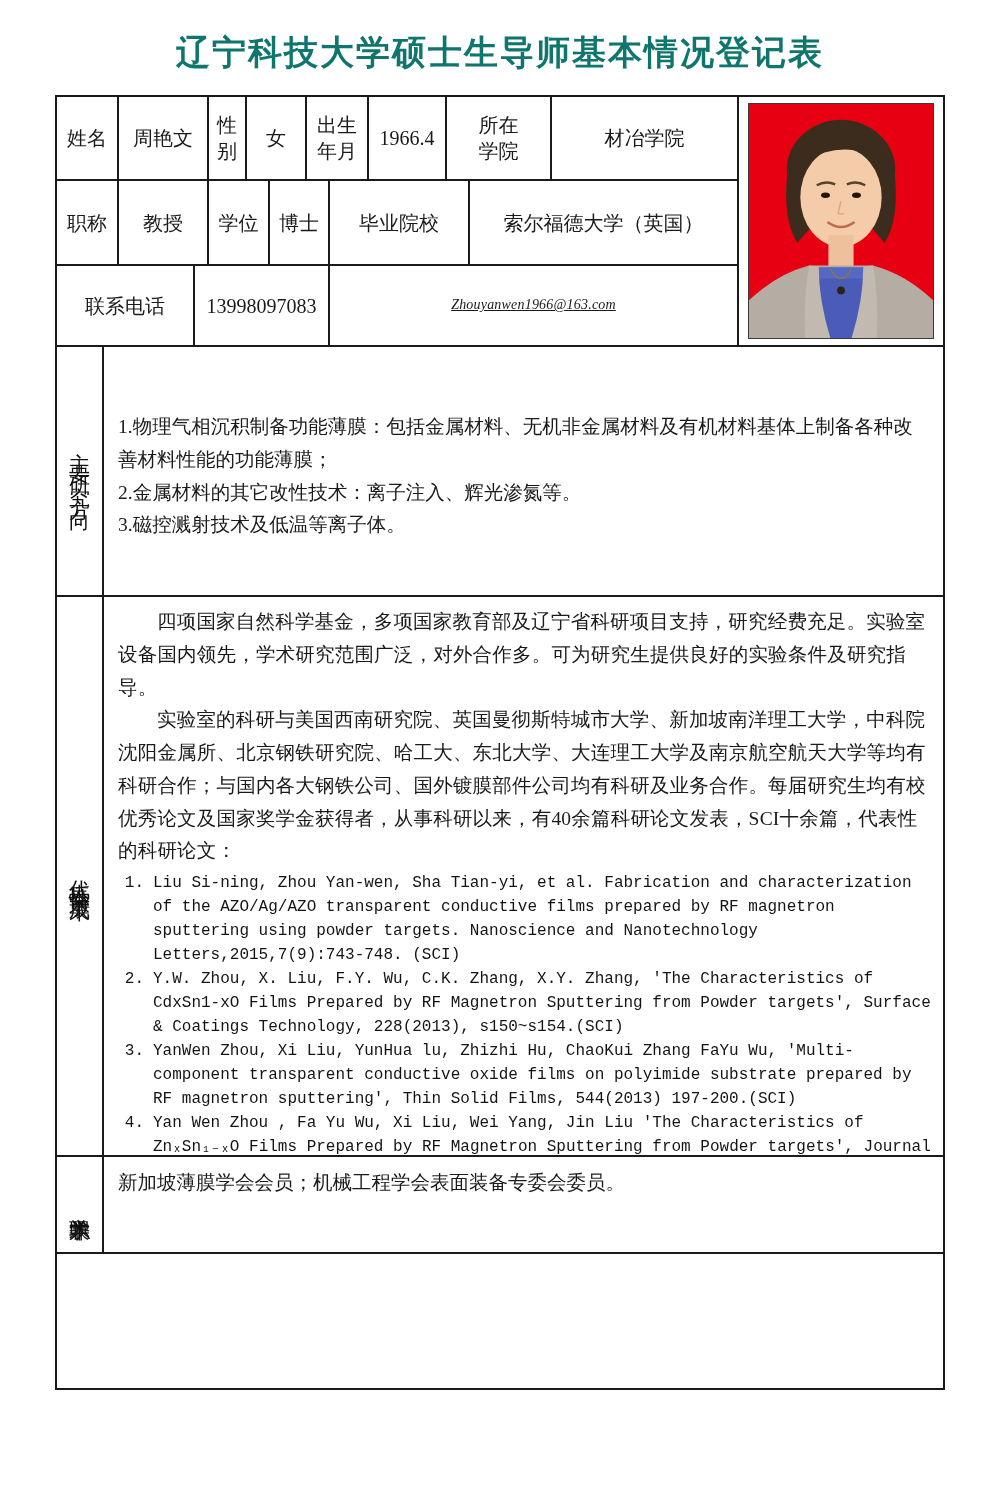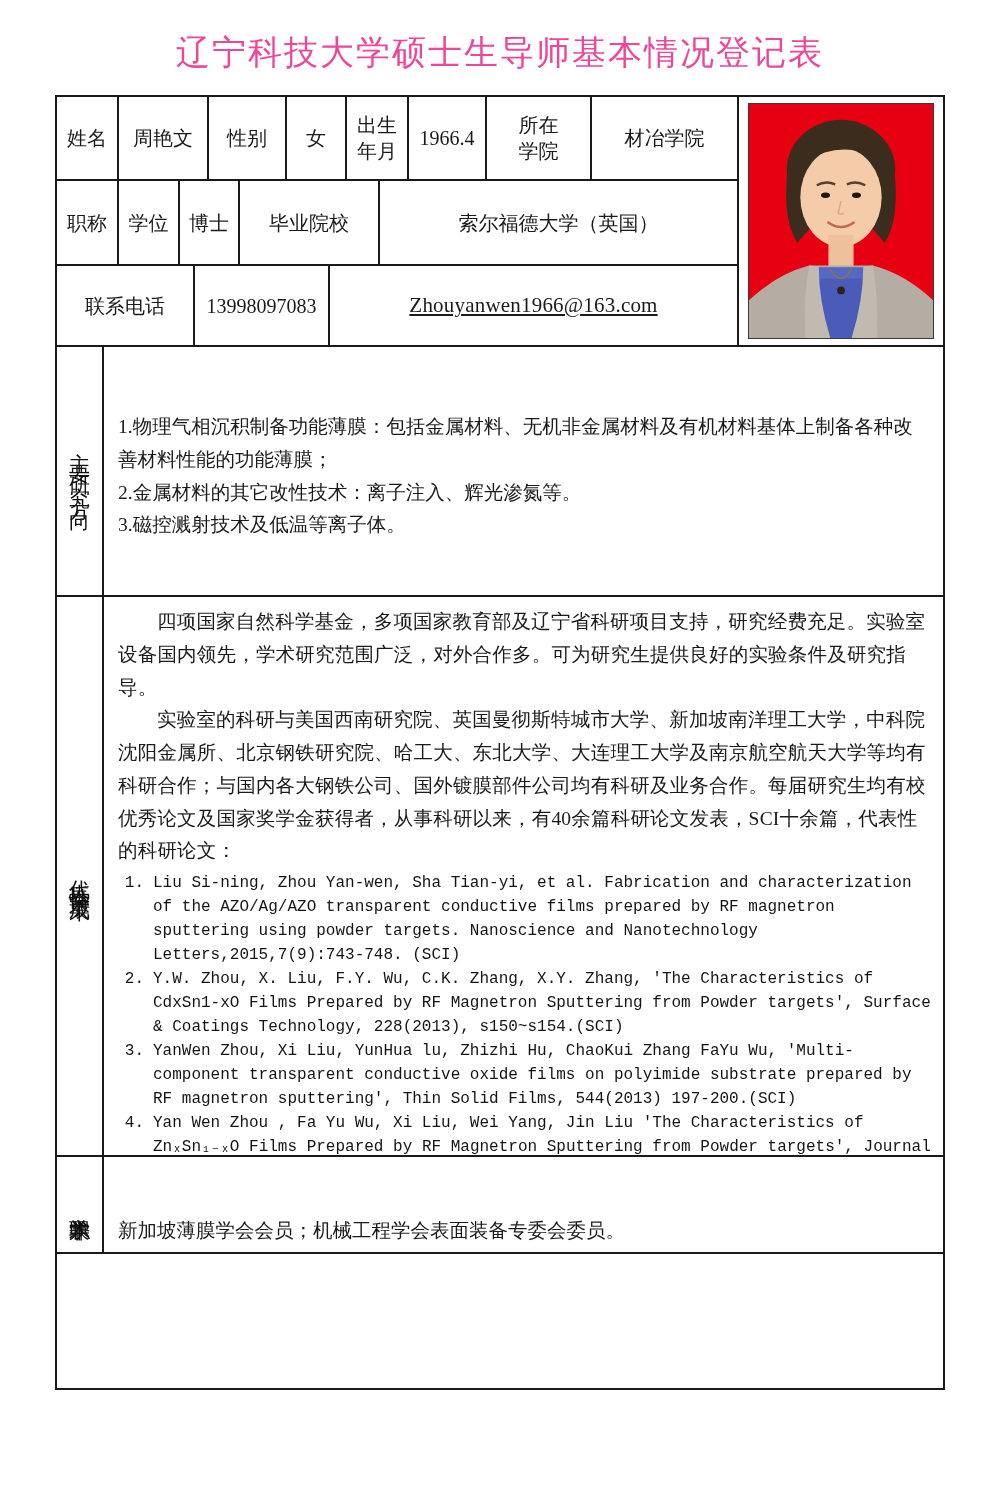--- a/index.html
+++ b/index.html
@@ -12,23 +12,23 @@
     color: #1a1a1a;
     font-family: "Liberation Serif", "DejaVu Serif", serif;
   }
   .doc-title {
     position: absolute;
     top: 30px;
     left: 0;
     width: 100%;
     text-align: center;
     font-size: 34px;
-    font-weight: normal;
+    font-weight: bold;
     letter-spacing: 2px;
-    color: #ec4899;
+    color: #0f766e;
   }
   .form-table {
     position: absolute;
     left: 55px;
     top: 95px;
     width: 890px;
     height: 1295px;
     border: 2px solid #1a1a1a;
     display: flex;
     flex-direction: column;
@@ -40,21 +40,21 @@
   .row-a { height: 84px; border-bottom: 2px solid #1a1a1a; }
   .row-b { height: 85px; border-bottom: 2px solid #1a1a1a; }
   .row-c { height: 79px; }
   .cell {
     display: flex; align-items: center; justify-content: center;
     text-align: center; font-size: 20px; line-height: 1.3;
     border-right: 2px solid #1a1a1a; overflow: hidden;
   }
   .cell.last { border-right: none; flex: 1; }
   .wrap2 { display: block; width: 2.15em; margin: 17px auto; }
-  .email-text { text-decoration: underline; font-size: 21px; letter-spacing: 0.2px; }
+  .email-text { text-decoration: underline; font-size: 14px; letter-spacing: 0.2px; font-style: italic; }
   
   .photo-cell { flex: 1; border-left: 0; padding: 6px 9px; background: #fff; }
   .photo-frame { width: 100%; height: 100%; border: 1px solid #3a3a3a; background: #e60012; }
   .photo-frame svg { display: block; width: 100%; height: 100%; }
   
   .section { display: flex; }
   .sec-research { height: 250px; border-bottom: 2px solid #1a1a1a; }
   .sec-achieve { height: 560px; border-bottom: 2px solid #1a1a1a; }
   .sec-member { height: 97px; border-bottom: 2px solid #1a1a1a; }
   .sec-honor { flex: 1; }
@@ -80,51 +80,52 @@
     text-indent: 2em; font-size: 19.5px; line-height: 1.68; letter-spacing: 0.2px;
   }
   .paper-list { margin-top: 3px; }
   .paper-item {
     display: flex;
     font-family: "Liberation Mono", "DejaVu Sans Mono", monospace;
     font-size: 16px; line-height: 1.5; color: #141414;
   }
   .paper-num { flex: none; width: 26px; text-align: right; margin-right: 9px; }
   .paper-text { flex: 1; }
-  .plain-content { padding: 10px 16px 12px 14px; font-size: 19.5px; line-height: 1.6; margin-top: 48px; }
+  .plain-content { padding: 10px 16px 12px 14px; font-size: 19.5px; line-height: 1.6; }
 </style>
 </head>
 <body>
 
 <div class="page">
 
   <div class="doc-title">辽宁科技大学硕士生导师基本情况登记表</div>
 
   <div class="form-table">
 
     <div class="top-block">
       <div class="top-left">
 
         <div class="info-row row-a">
           <div class="cell" style="width:62px">姓名</div>
           <div class="cell" style="width:90px">周艳文</div>
-          <div class="cell" style="width:78px">性别</div>
+          <div class="cell" style="width:38px">性别</div>
           <div class="cell" style="width:60px">女</div>
           <div class="cell" style="width:62px">
               <span class="wrap2">出生年月</span>
             </div>
           <div class="cell" style="width:78px">1966.4</div>
           <div class="cell" style="width:105px">
               <span class="wrap2">所在学院</span>
             </div>
           <div class="cell last">材冶学院</div>
         </div>
 
         <div class="info-row row-b">
           <div class="cell" style="width:62px">职称</div>
+          <div class="cell" style="width:90px">教授</div>
           <div class="cell" style="width:61px">学位</div>
           <div class="cell" style="width:60px">博士</div>
           <div class="cell" style="width:140px">毕业院校</div>
           <div class="cell last">索尔福德大学（英国）</div>
         </div>
 
         <div class="info-row row-c">
           <div class="cell" style="width:138px">联系电话</div>
           <div class="cell" style="width:135px">13998097083</div>
           <div class="cell last">

